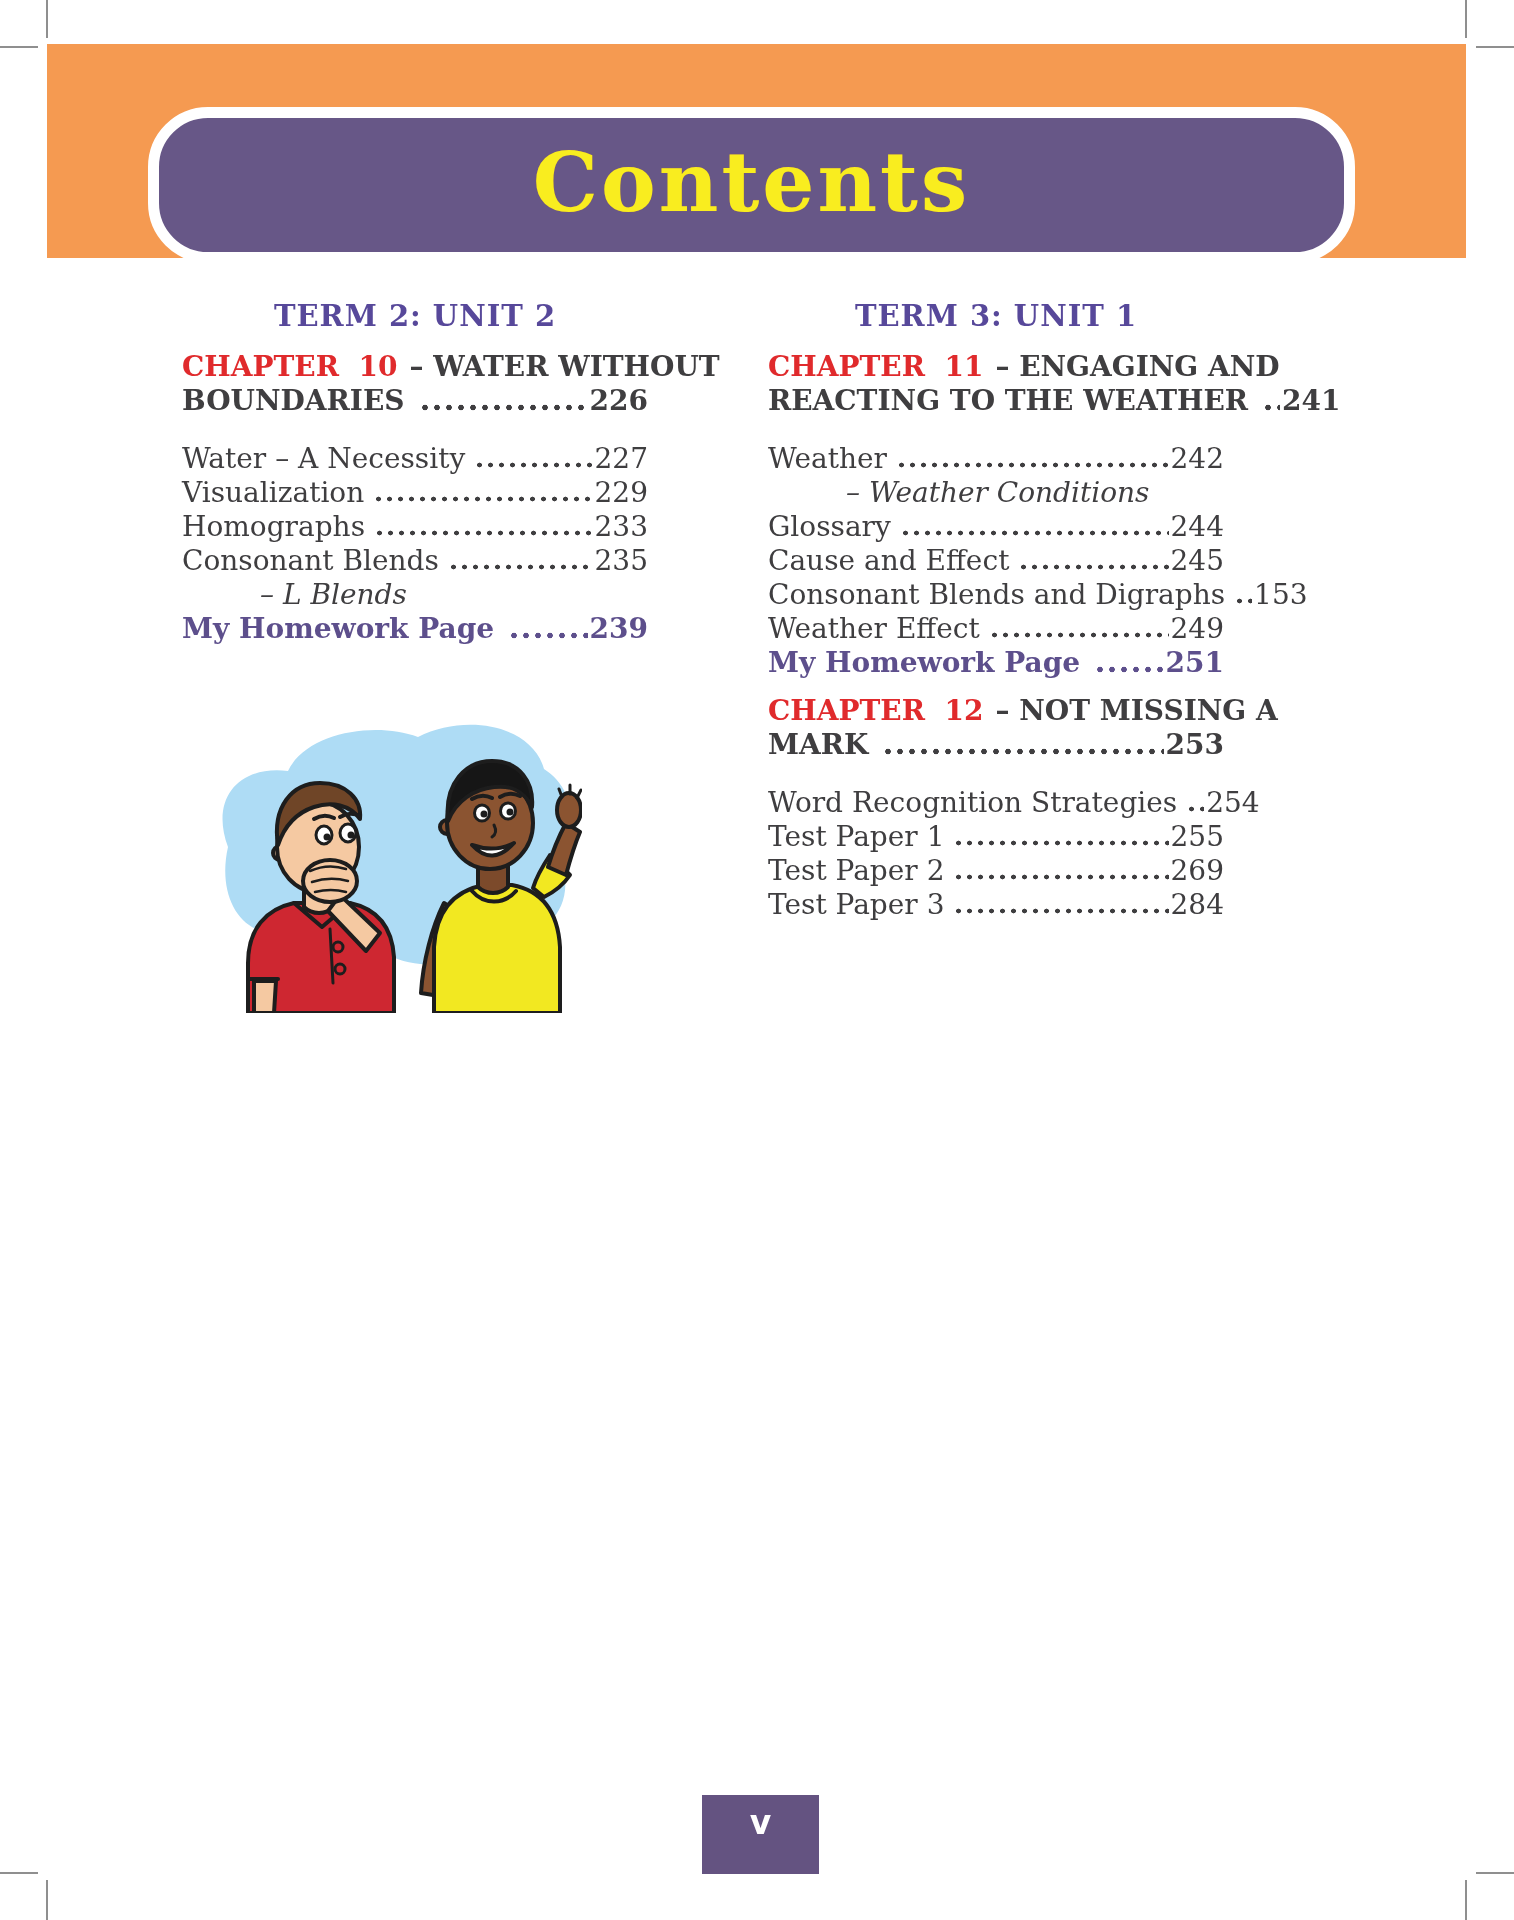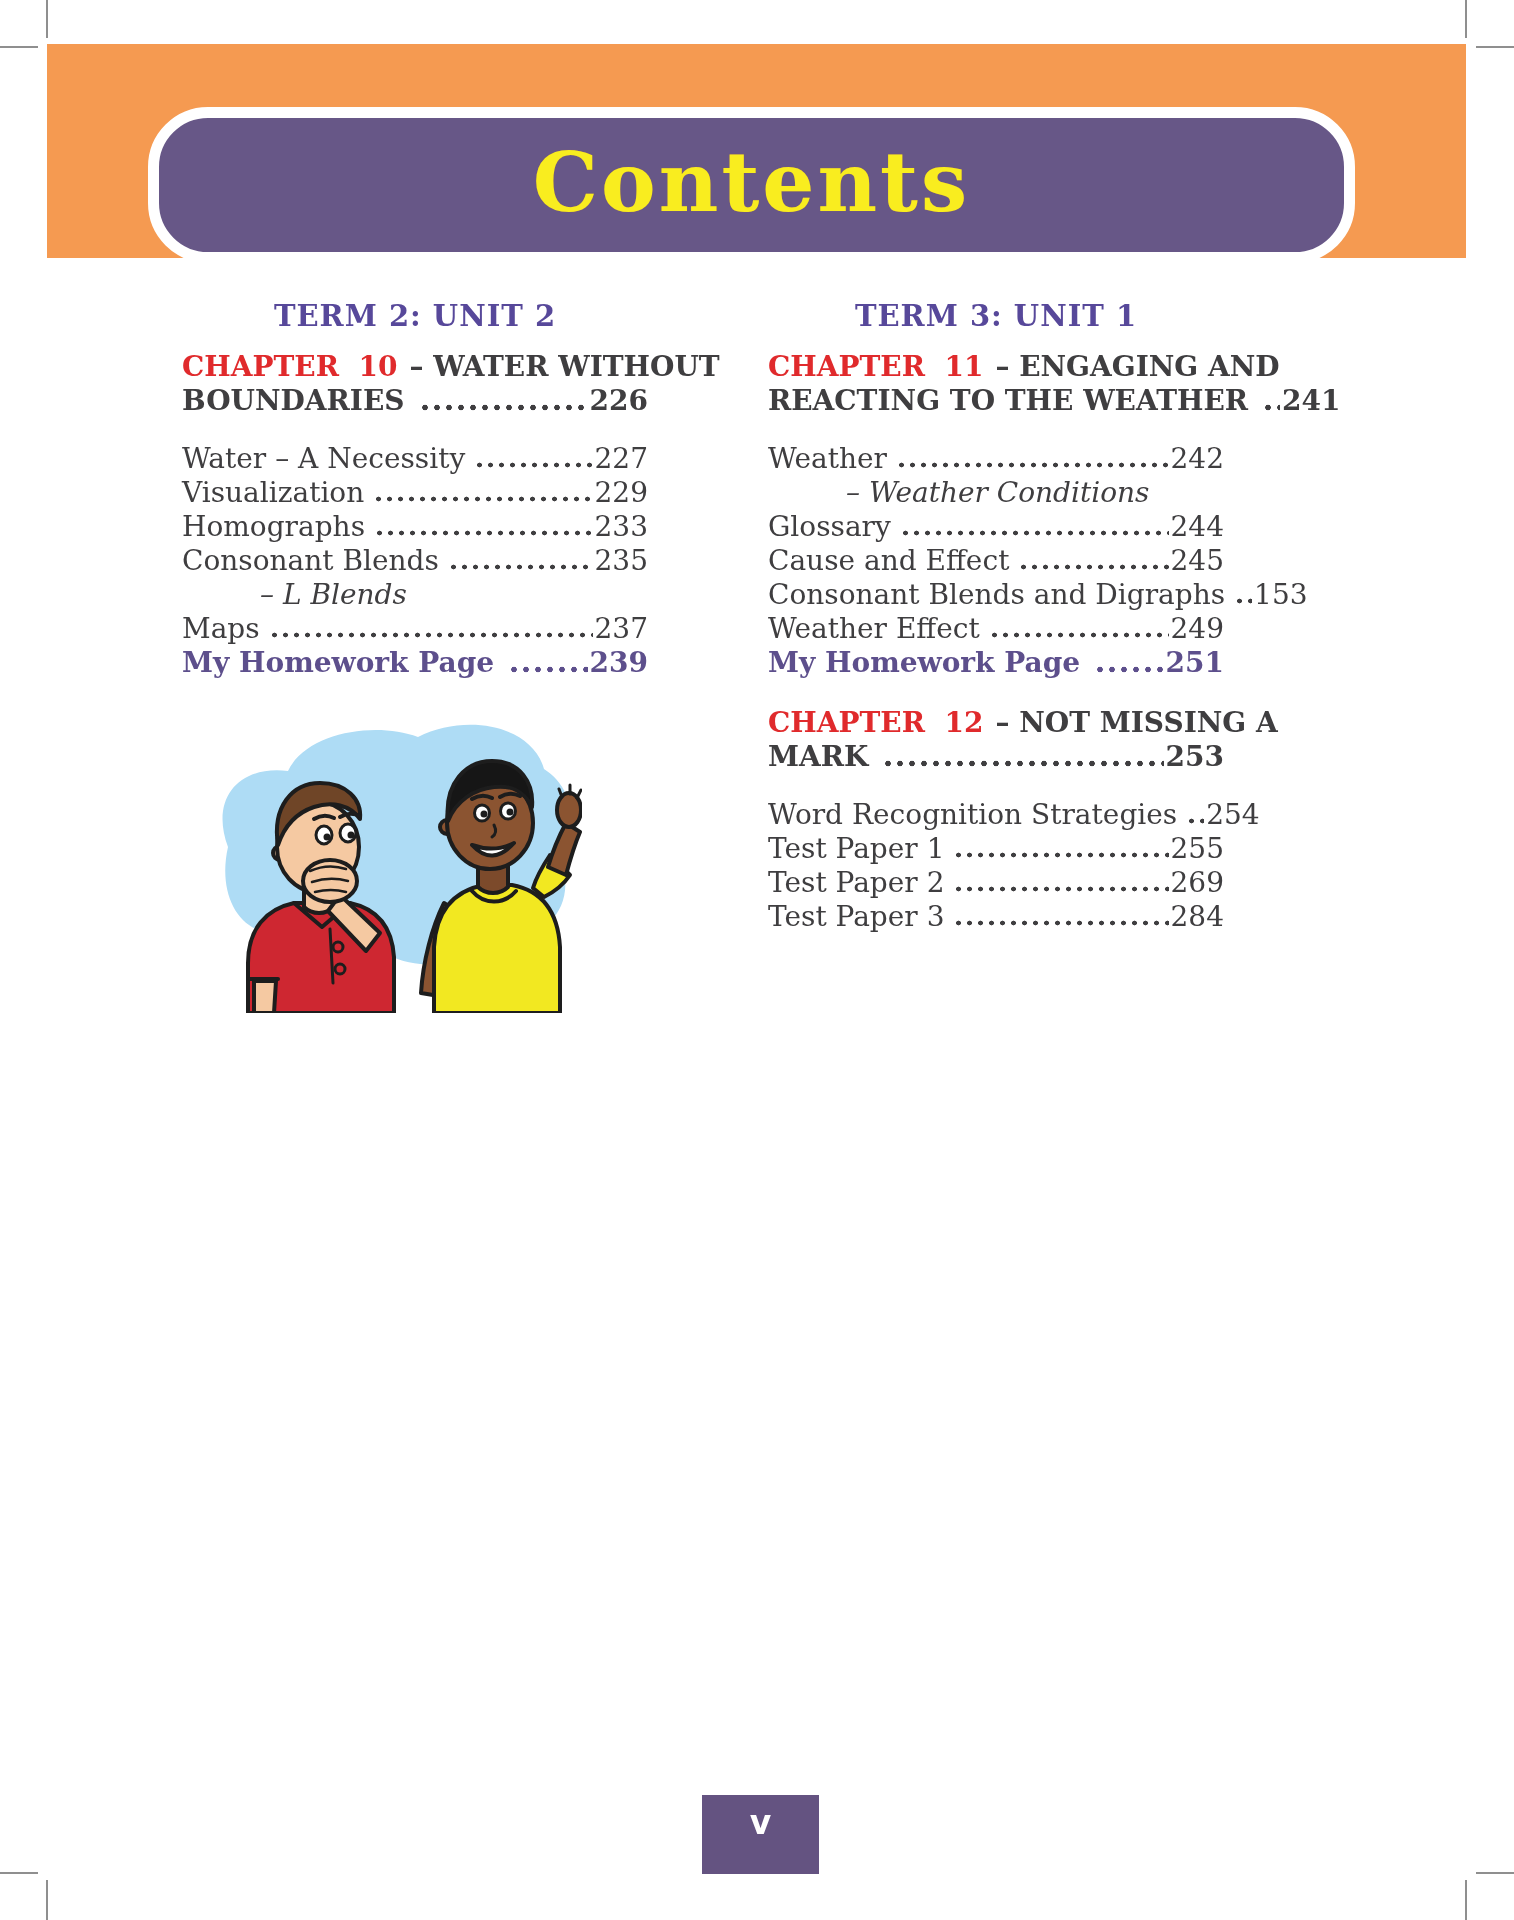--- a/index.html
+++ b/index.html
@@ -50,21 +50,21 @@
   .bold-row{font-weight:bold;line-height:34px;}
   .bold-row .leader{
     background-image:radial-gradient(circle, currentColor 2.5px, transparent 3.1px);
     background-size:12px 7px;margin-left:14px;
   }
   .entries .row{margin-bottom:1px;}
   .sub{
     font-style:italic;padding-left:78px;font-size:28px;line-height:33px;margin-bottom:1px;
   }
   .hw{color:var(--hw-purple,#5D4F8C);font-weight:bold;}
-  .sec2{margin-top:26px;}
+  .sec2{margin-top:14px;}
   
   .illo{position:absolute;left:182px;top:695px;width:400px;height:318px;}
   .illo svg{width:100%;height:100%;display:block;}
   
   .folio{
     position:absolute;left:702px;top:1795px;width:117px;height:79px;
     background:var(--folio-purple,#645381);color:#ffffff;
     font-family:"DejaVu Sans", sans-serif;font-weight:bold;font-size:33px;
     display:flex;justify-content:center;align-items:flex-start;
     padding-top:8px;box-sizing:border-box;
@@ -117,25 +117,20 @@
       <span class="lbl">Homographs</span>
       <span class="leader"></span>
       <span class="pg">233</span>
     </div>
     <div class="row">
       <span class="lbl">Consonant Blends</span>
       <span class="leader"></span>
       <span class="pg">235</span>
     </div>
     <div class="sub">– L Blends</div>
-    <div class="row">
-      <span class="lbl">Maps</span>
-      <span class="leader"></span>
-      <span class="pg">237</span>
-    </div>
     <div class="row hw bold-row">
       <span class="lbl">My Homework Page</span>
       <span class="leader"></span>
       <span class="pg">239</span>
     </div>
   </div>
 </div>
 
 <div class="col col-right">
   <div class="term">TERM 3: UNIT 1</div>

